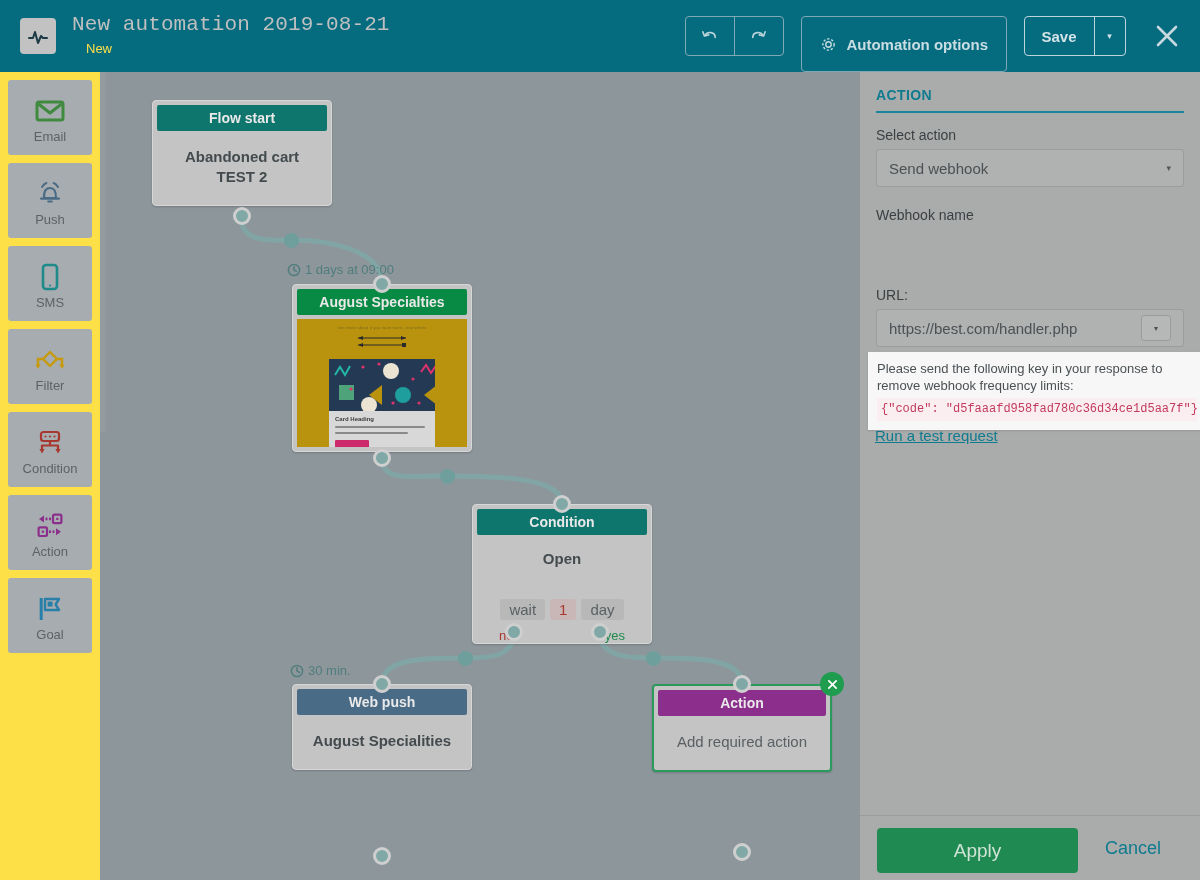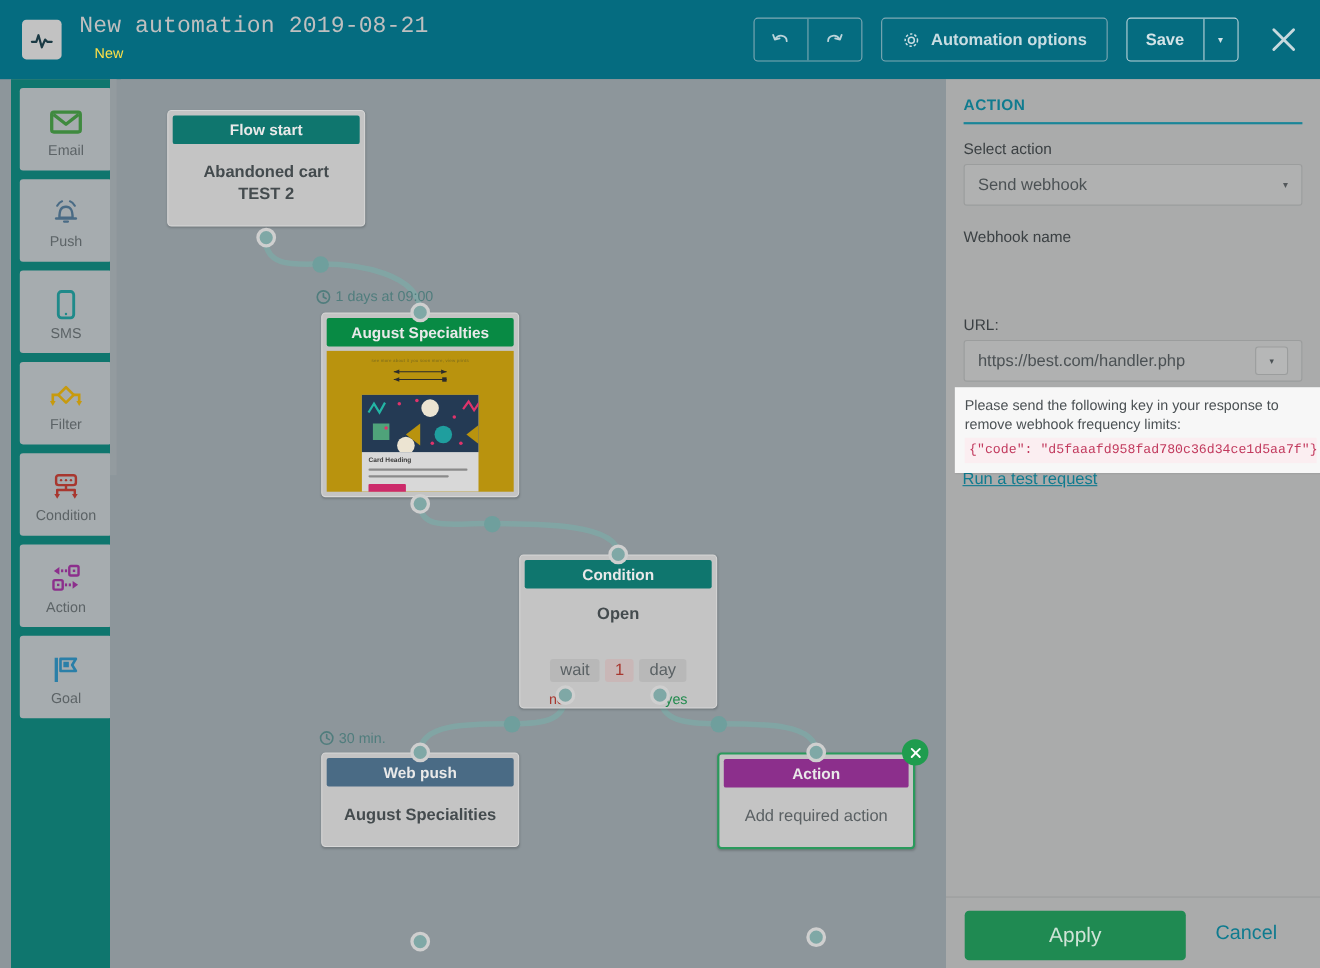--- a/index.html
+++ b/index.html
@@ -49,21 +49,21 @@
   }
   .btn-ico {
     width: 48px; height: 38px; display: flex;
     align-items: center; justify-content: center;
     color: #bcd4da; background: transparent; cursor: pointer;
   }
   .btn-ico + .btn-ico { border-left: 1px solid #7fa9b4; }
 
   .btn-auto {
     display: inline-flex; align-items: center; gap: 9px;
-    height: 40px; box-sizing: border-box;
+    height: 56px; box-sizing: border-box;
     padding: 0 18px; margin-left: 13px;
     border: 1px solid #7fa9b4; border-radius: 4px;
     color: #c9dde2; font-size: 15px; font-weight: bold;
     vertical-align: top; cursor: pointer; white-space: nowrap;
   }
 
   .save-group {
     display: inline-flex; vertical-align: top; margin-left: 12px;
     height: 40px; box-sizing: border-box;
     border: 1px solid #bcd4da; border-radius: 4px; overflow: hidden;
@@ -77,23 +77,23 @@
     border-left: 1px solid #bcd4da; color: #d3e3e7; font-size: 9px; cursor: pointer;
   }
   .hdr-close {
     display: inline-flex; vertical-align: top; margin-left: 20px;
     width: 34px; height: 40px; align-items: center; justify-content: center;
     color: #c7d9de; cursor: pointer;
   }
 
   
   .rail {
-    position: absolute; left: 10px; top: 72px;
+    position: absolute; left: 0; top: 72px;
     width: 100px; height: 808px;
-    background: #0f766e;
+    background: #fde047;
   }
   .rail-item {
     position: relative;
     margin: 8px auto 0; width: 84px; height: 75px;
     background: #a6acaf; border-radius: 3px;
     display: flex; flex-direction: column;
     align-items: center; justify-content: center;
     cursor: pointer;
   }
   .rail-item .ico { height: 40px; display:flex; align-items:center; }

